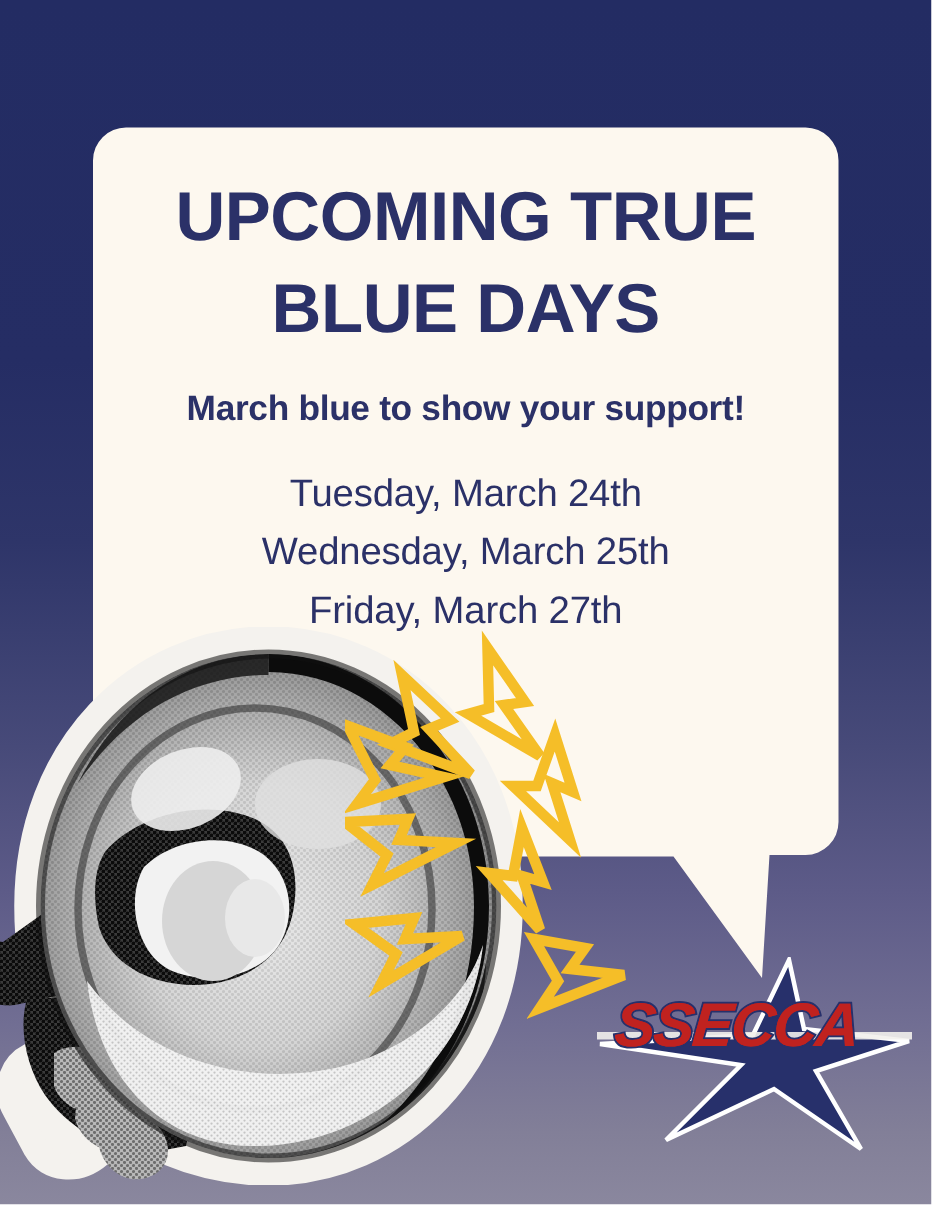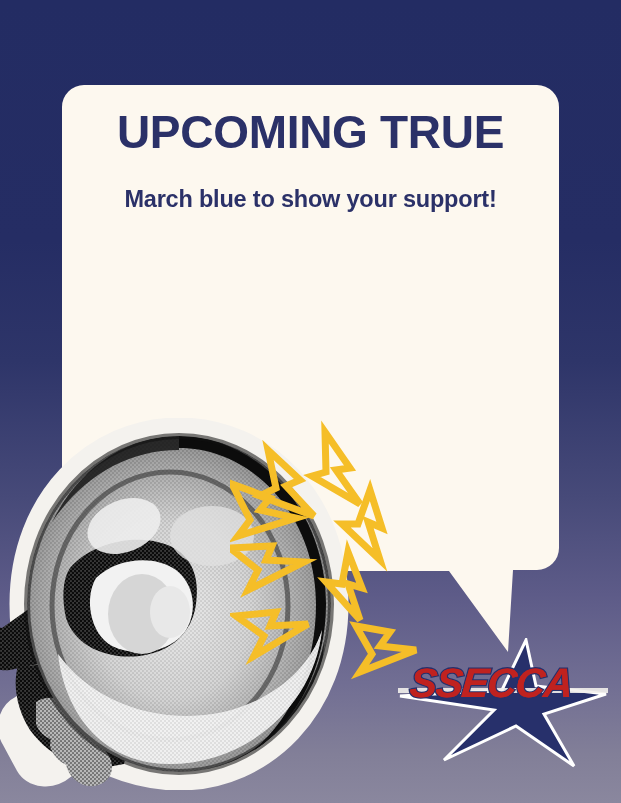--- a/index.html
+++ b/index.html
@@ -43,21 +43,21 @@
     top: 98px;
     width: 497px;
     text-align: center;
     color: #2b3168;
   }
   #title {
     font-size: 46px;
     font-weight: bold;
     line-height: 61px;
     letter-spacing: -0.3px;
-    margin: 4px;
+    margin: 16px;
     padding: 0 18px;
   }
   #subtitle {
     font-size: 23.5px;
     font-weight: bold;
     line-height: 30px;
     margin: 21px 0 0 0;
     letter-spacing: -0.2px;
   }
   #dates {
@@ -148,22 +148,28 @@
            L 84,571
            A 22,22 0 0 1 62,549
            L 62,107
            A 22,22 0 0 1 84,85 Z" fill="#fdf8ef"></path>
     </svg>
   </div>
 
   <div id="text-block">
     <h1 id="title">
       <span>UPCOMING TRUE</span><br>
+      <span>BLUE DAYS</span>
     </h1>
     <p id="subtitle">March blue to show your support!</p>
+    <ul id="dates">
+      <li>Tuesday, March 24th</li>
+      <li>Wednesday, March 25th</li>
+      <li>Friday, March 27th</li>
+    </ul>
   </div>
 
   <div id="megaphone">
     <svg width="400" height="372" viewBox="0 0 400 372" xmlns="http://www.w3.org/2000/svg">
       <defs>
         <pattern id="halftone" width="4" height="4" patternUnits="userSpaceOnUse">
           <rect width="4" height="4" fill="#b8b8b8"></rect>
           <circle cx="1" cy="1" r="1.05" fill="#6d6d6d"></circle>
           <circle cx="3" cy="3" r="1.05" fill="#6d6d6d"></circle>
         </pattern>

